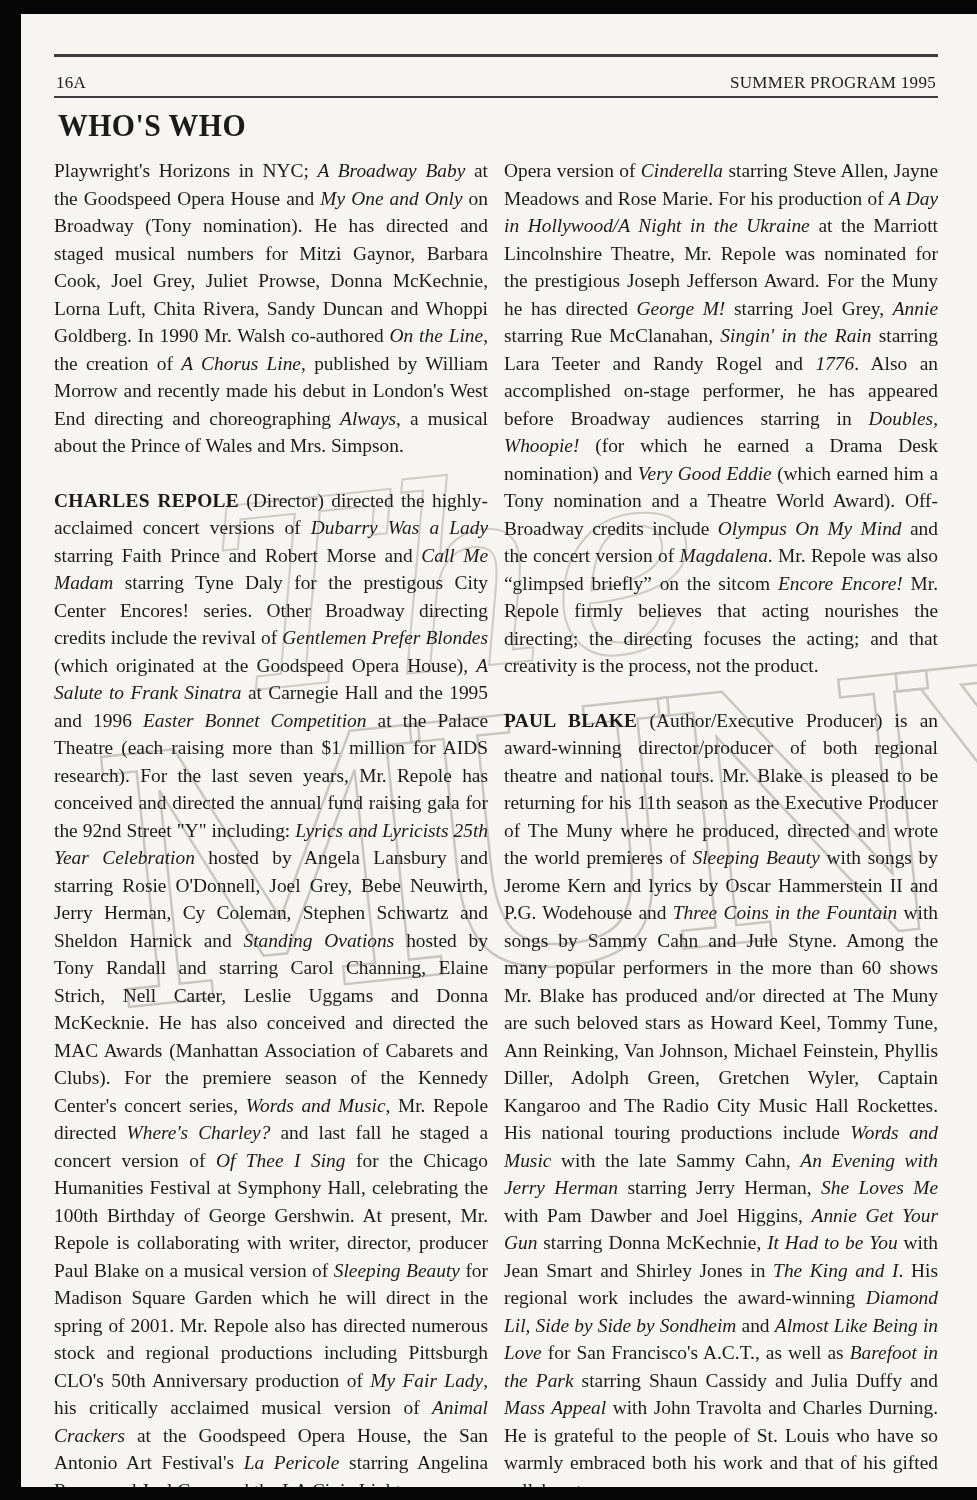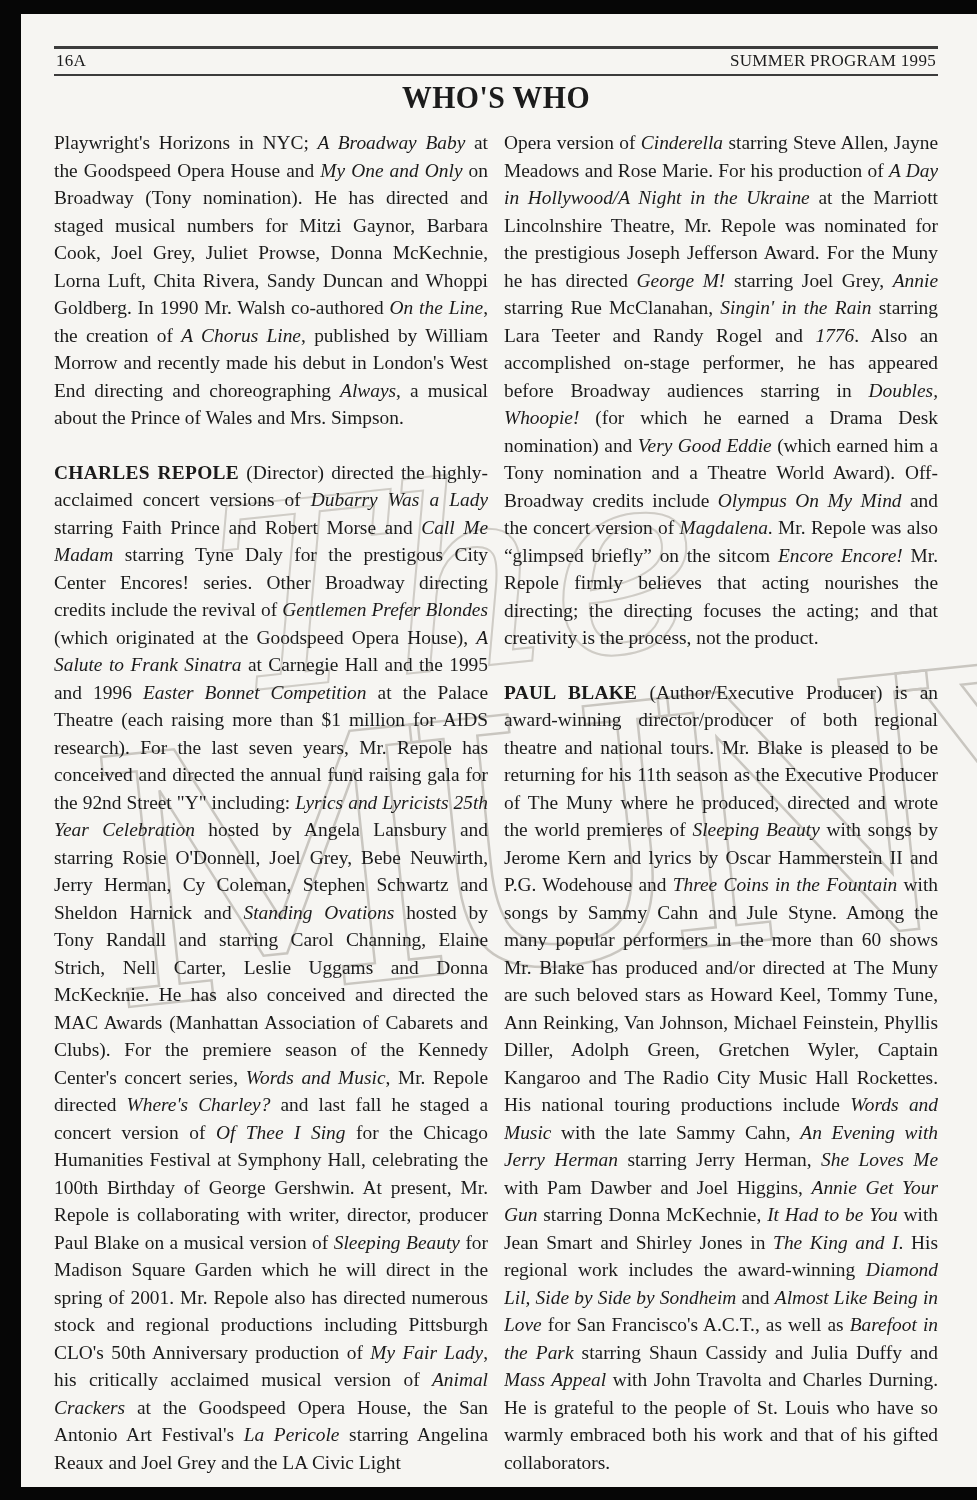--- a/index.html
+++ b/index.html
@@ -11,29 +11,29 @@
   }
   
   .frame-top{position:absolute;left:0;top:0;width:100%;height:14px;background:#060606;z-index:5;}
   .frame-left{position:absolute;left:0;top:0;width:21px;height:100%;background:#060606;z-index:5;}
   .frame-bottom{position:absolute;left:0;bottom:0;width:100%;height:13px;background:#060606;z-index:5;}
 
   .content{
     position:absolute;left:54px;top:14px;width:884px;z-index:1;
   }
   .header{
-    margin-top:32px;
+    margin-top:40px;
     border-top:3px solid #3c3c3c;
     border-bottom:2px solid #3c3c3c;
     display:flex;justify-content:space-between;align-items:baseline;
-    padding:2px 2px 3px 2px;
+    padding:16px 2px 3px 2px;
     font-size:17px;letter-spacing:0.3px;
   }
   .page-title{
-    text-align:center;margin-top:4px;
+    text-align:left;margin-top:10px;
   }
   .page-title span{
     display:inline-block;font-weight:bold;font-size:31px;letter-spacing:0.5px;
     transform:scaleX(0.96);transform-origin:center;
   }
   .columns{
     display:flex;gap:16px;margin-top:13px;
   }
   .col{width:434px;height:1355px;overflow:hidden;text-align:justify;
     font-size:19.4px;line-height:27.5px;}

